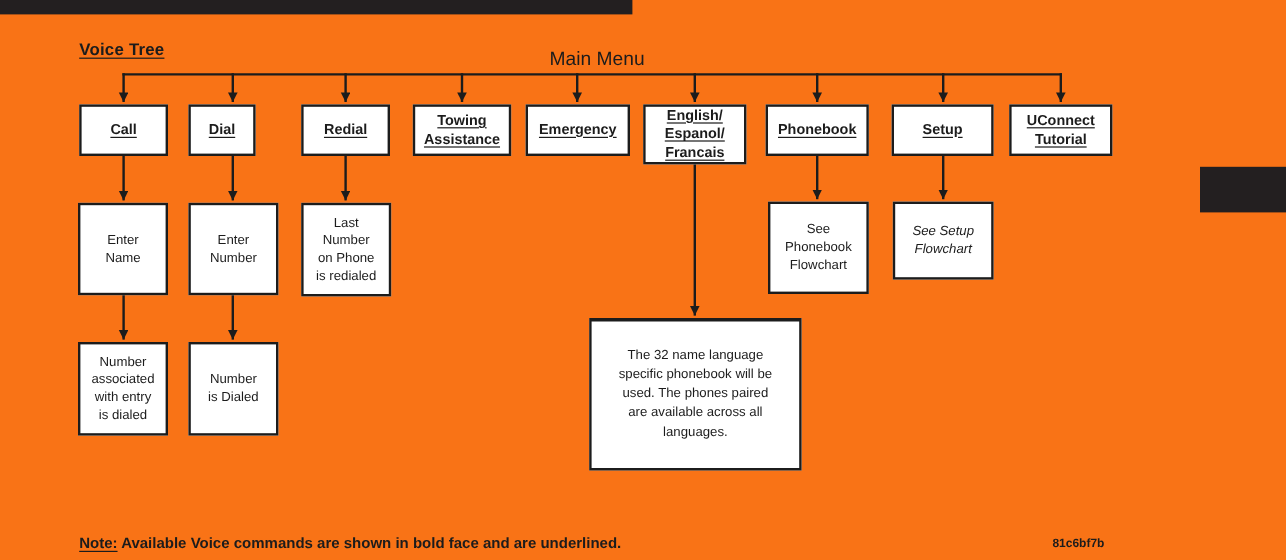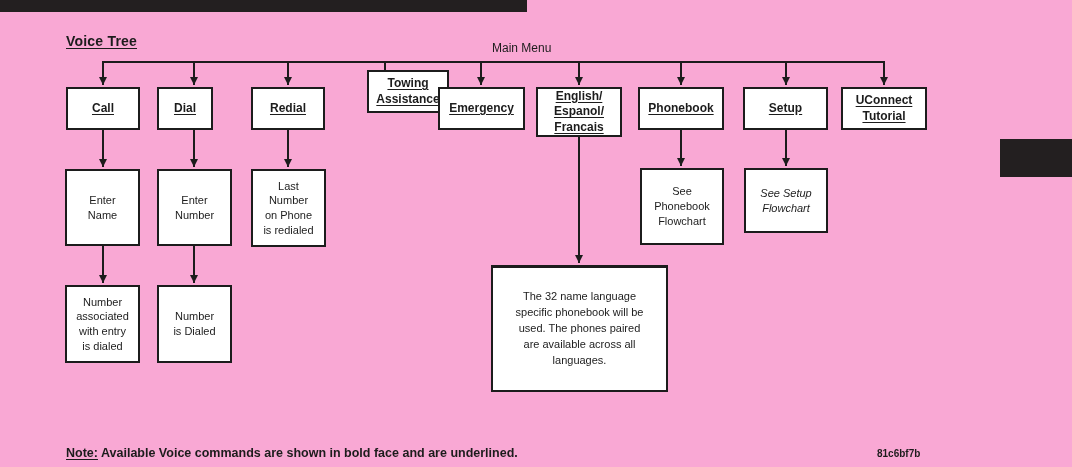--- a/index.html
+++ b/index.html
@@ -1,20 +1,20 @@
 <!DOCTYPE html>
 <html><head>
 <meta charset="utf-8">
 <style>
   html, body { margin: 0; padding: 0; background: #ffffff; }
   .page {
     position: relative;
     width: 1072px;
     height: 467px;
-    background: #f9a8d4;
+    background: #f97316;
     font-family: "Liberation Sans", sans-serif;
     color: #1c1c1c;
     overflow: hidden;
   }
   .top-bar {
     position: absolute;
     left: 0; top: 0;
     width: 527px; height: 12px;
     background: #231f20;
   }
@@ -30,22 +30,21 @@
     margin: 0;
     font-size: 14px;
     font-weight: bold;
     text-decoration: underline;
     text-underline-offset: 2px;
     letter-spacing: 0.2px;
   }
   .root-label {
     position: absolute;
     left: 458px; top: 41px;
-    font-size: 12px;
-    margin-left: 34px;
+    font-size: 16px;
   }
   .connectors {
     position: absolute;
     left: 0; top: 0;
     width: 1072px; height: 467px;
     pointer-events: none;
   }
   .node {
     position: absolute;
     box-sizing: border-box;
@@ -64,21 +63,21 @@
     font-size: 12px;
     line-height: 1.3;
   }
   .result {
     font-size: 11px;
     line-height: 1.34;
   }
   .b-call            { left: 66px;  top: 87px;  width: 74px;  height: 43px; }
   .b-dial            { left: 157px; top: 87px;  width: 56px;  height: 43px; }
   .b-redial          { left: 251px; top: 87px;  width: 74px;  height: 43px; }
-  .b-towing          { left: 344px; top: 70px;  width: 82px;  height: 43px; margin-left: 23px; }
+  .b-towing          { left: 344px; top: 87px;  width: 82px;  height: 43px; }
   .b-emergency       { left: 438px; top: 87px;  width: 87px;  height: 43px; }
   .b-english         { left: 536px; top: 87px;  width: 86px;  height: 50px; }
   .b-phonebook       { left: 638px; top: 87px;  width: 86px;  height: 43px; }
   .b-setup           { left: 743px; top: 87px;  width: 85px;  height: 43px; }
   .b-uconnect        { left: 841px; top: 87px;  width: 86px;  height: 43px; }
   .b-enter-name      { left: 65px;  top: 169px; width: 75px;  height: 77px; }
   .b-enter-number    { left: 157px; top: 169px; width: 75px;  height: 77px; }
   .b-last-number     { left: 251px; top: 169px; width: 75px;  height: 78px; }
   .b-see-phonebook   { left: 640px; top: 168px; width: 84px;  height: 77px; }
   .b-see-setup       { left: 744px; top: 168px; width: 84px;  height: 65px; font-style: italic; }

